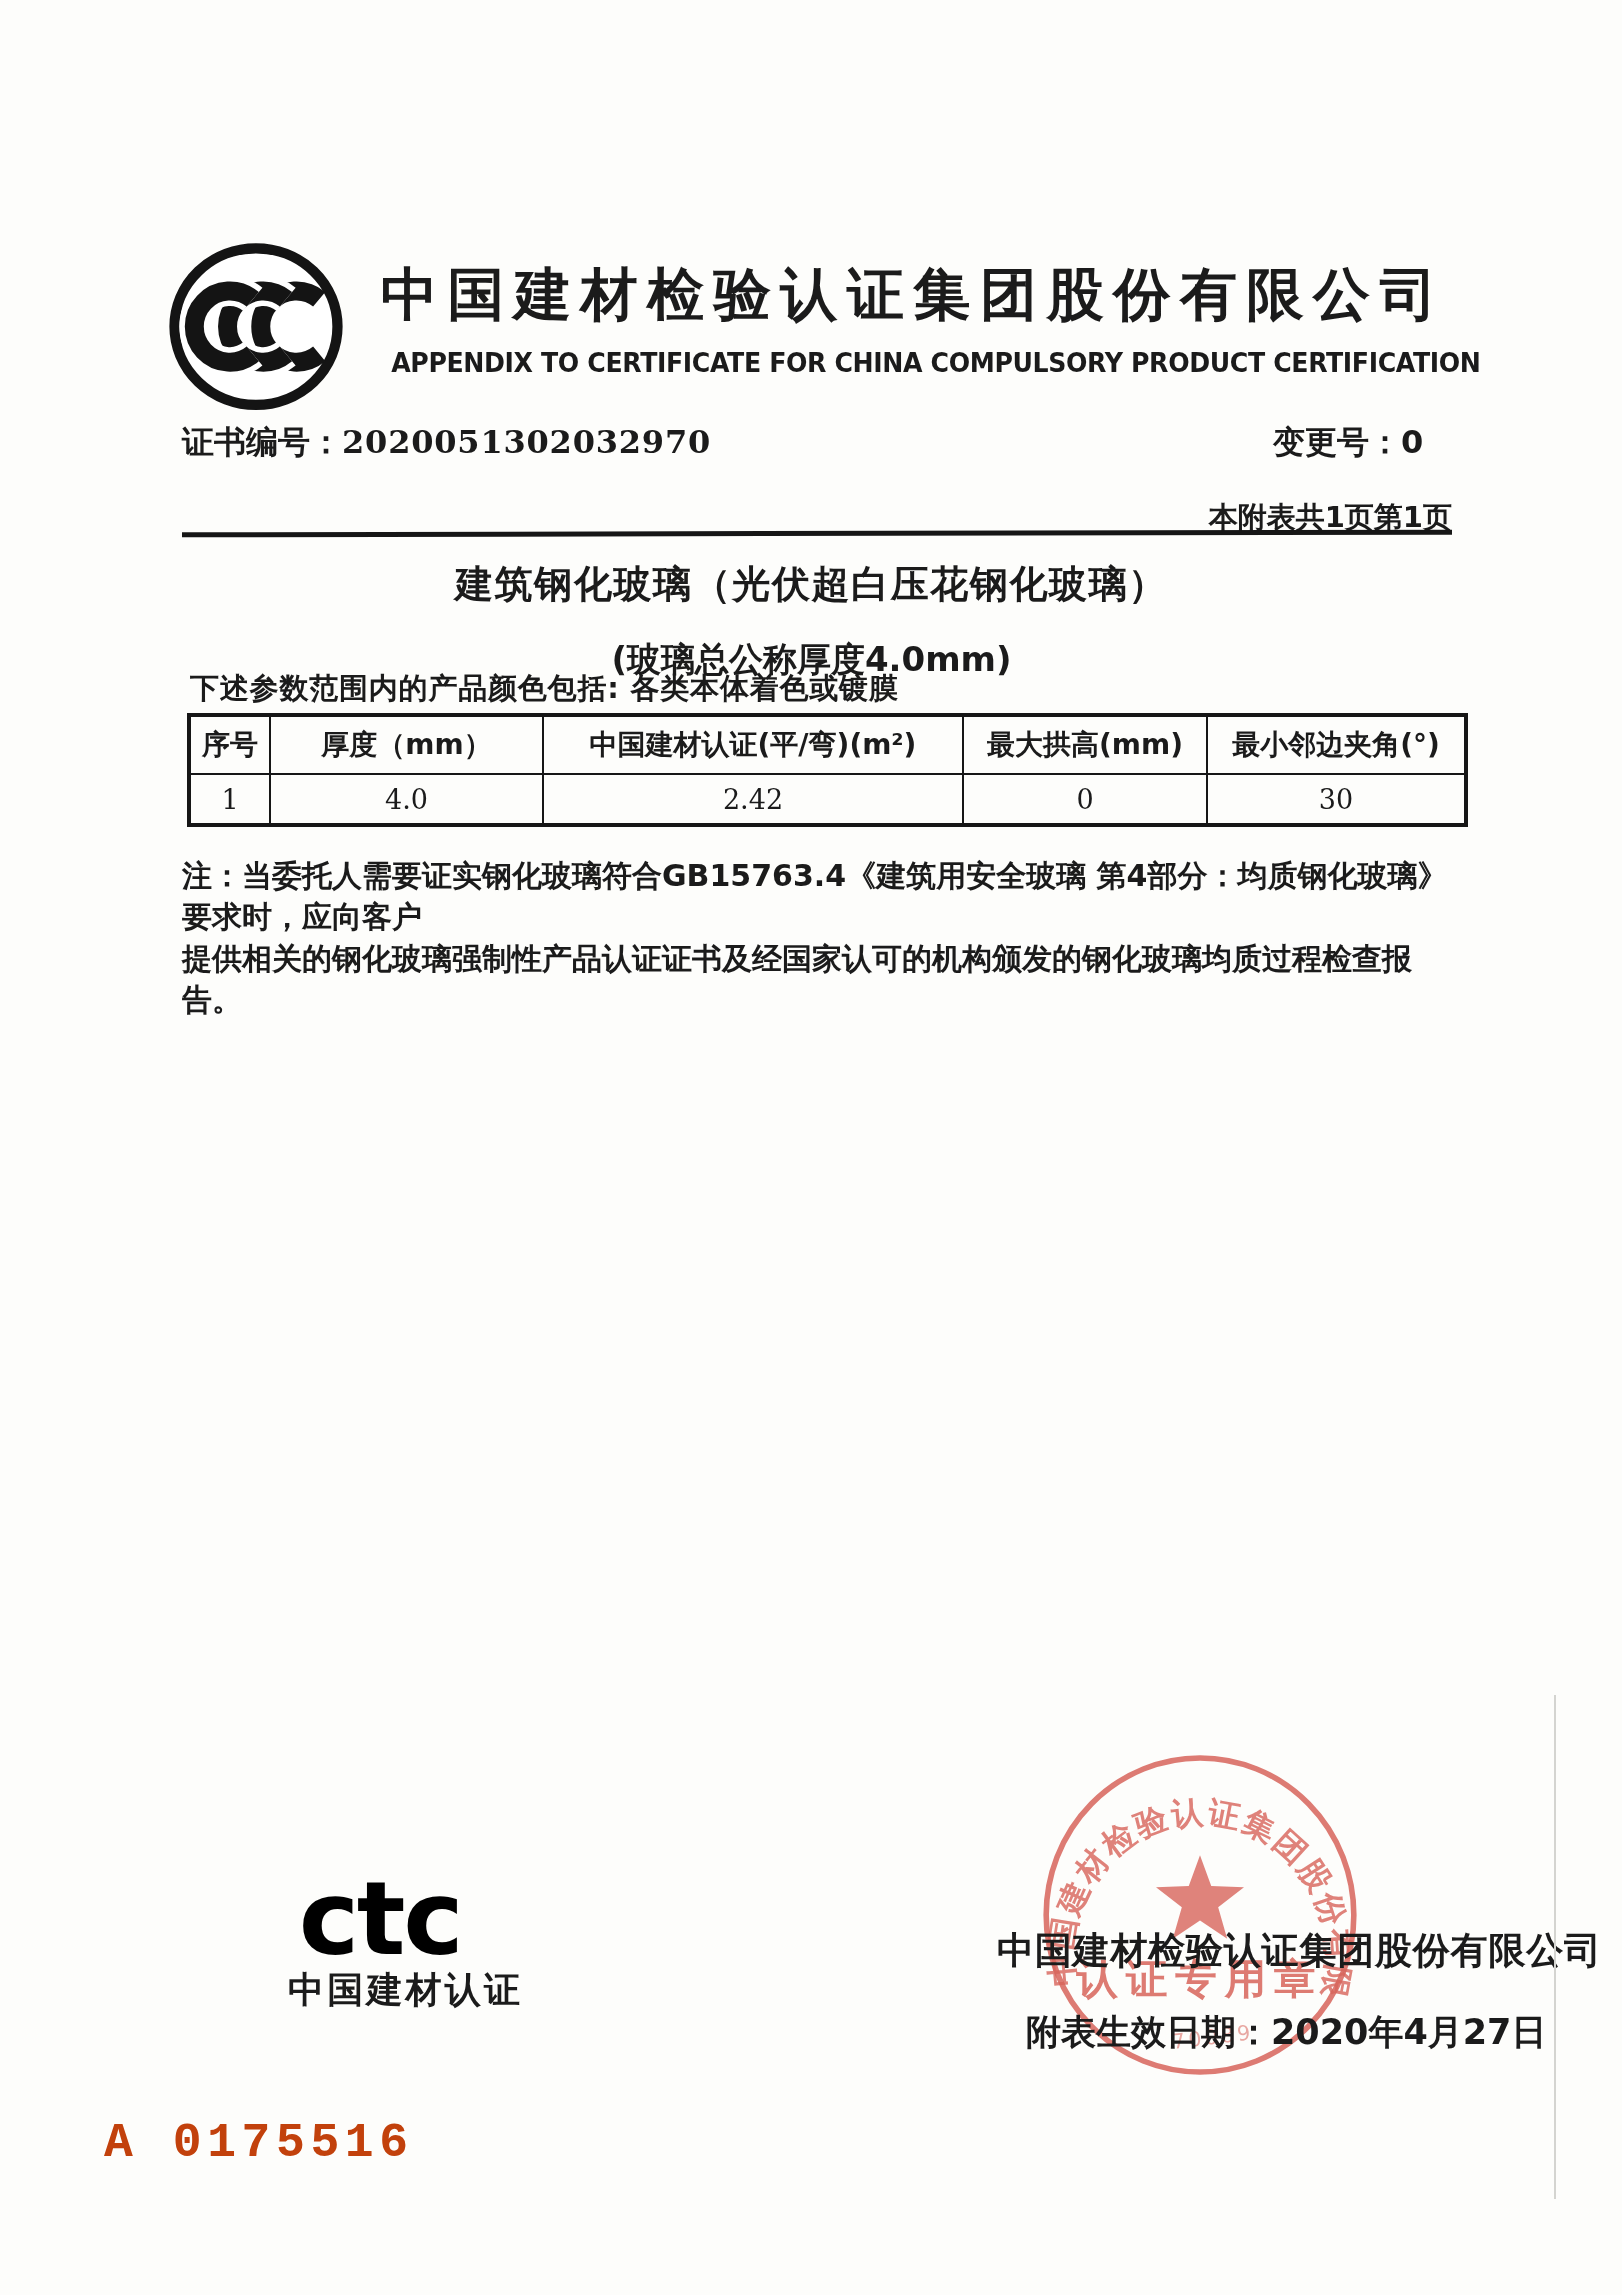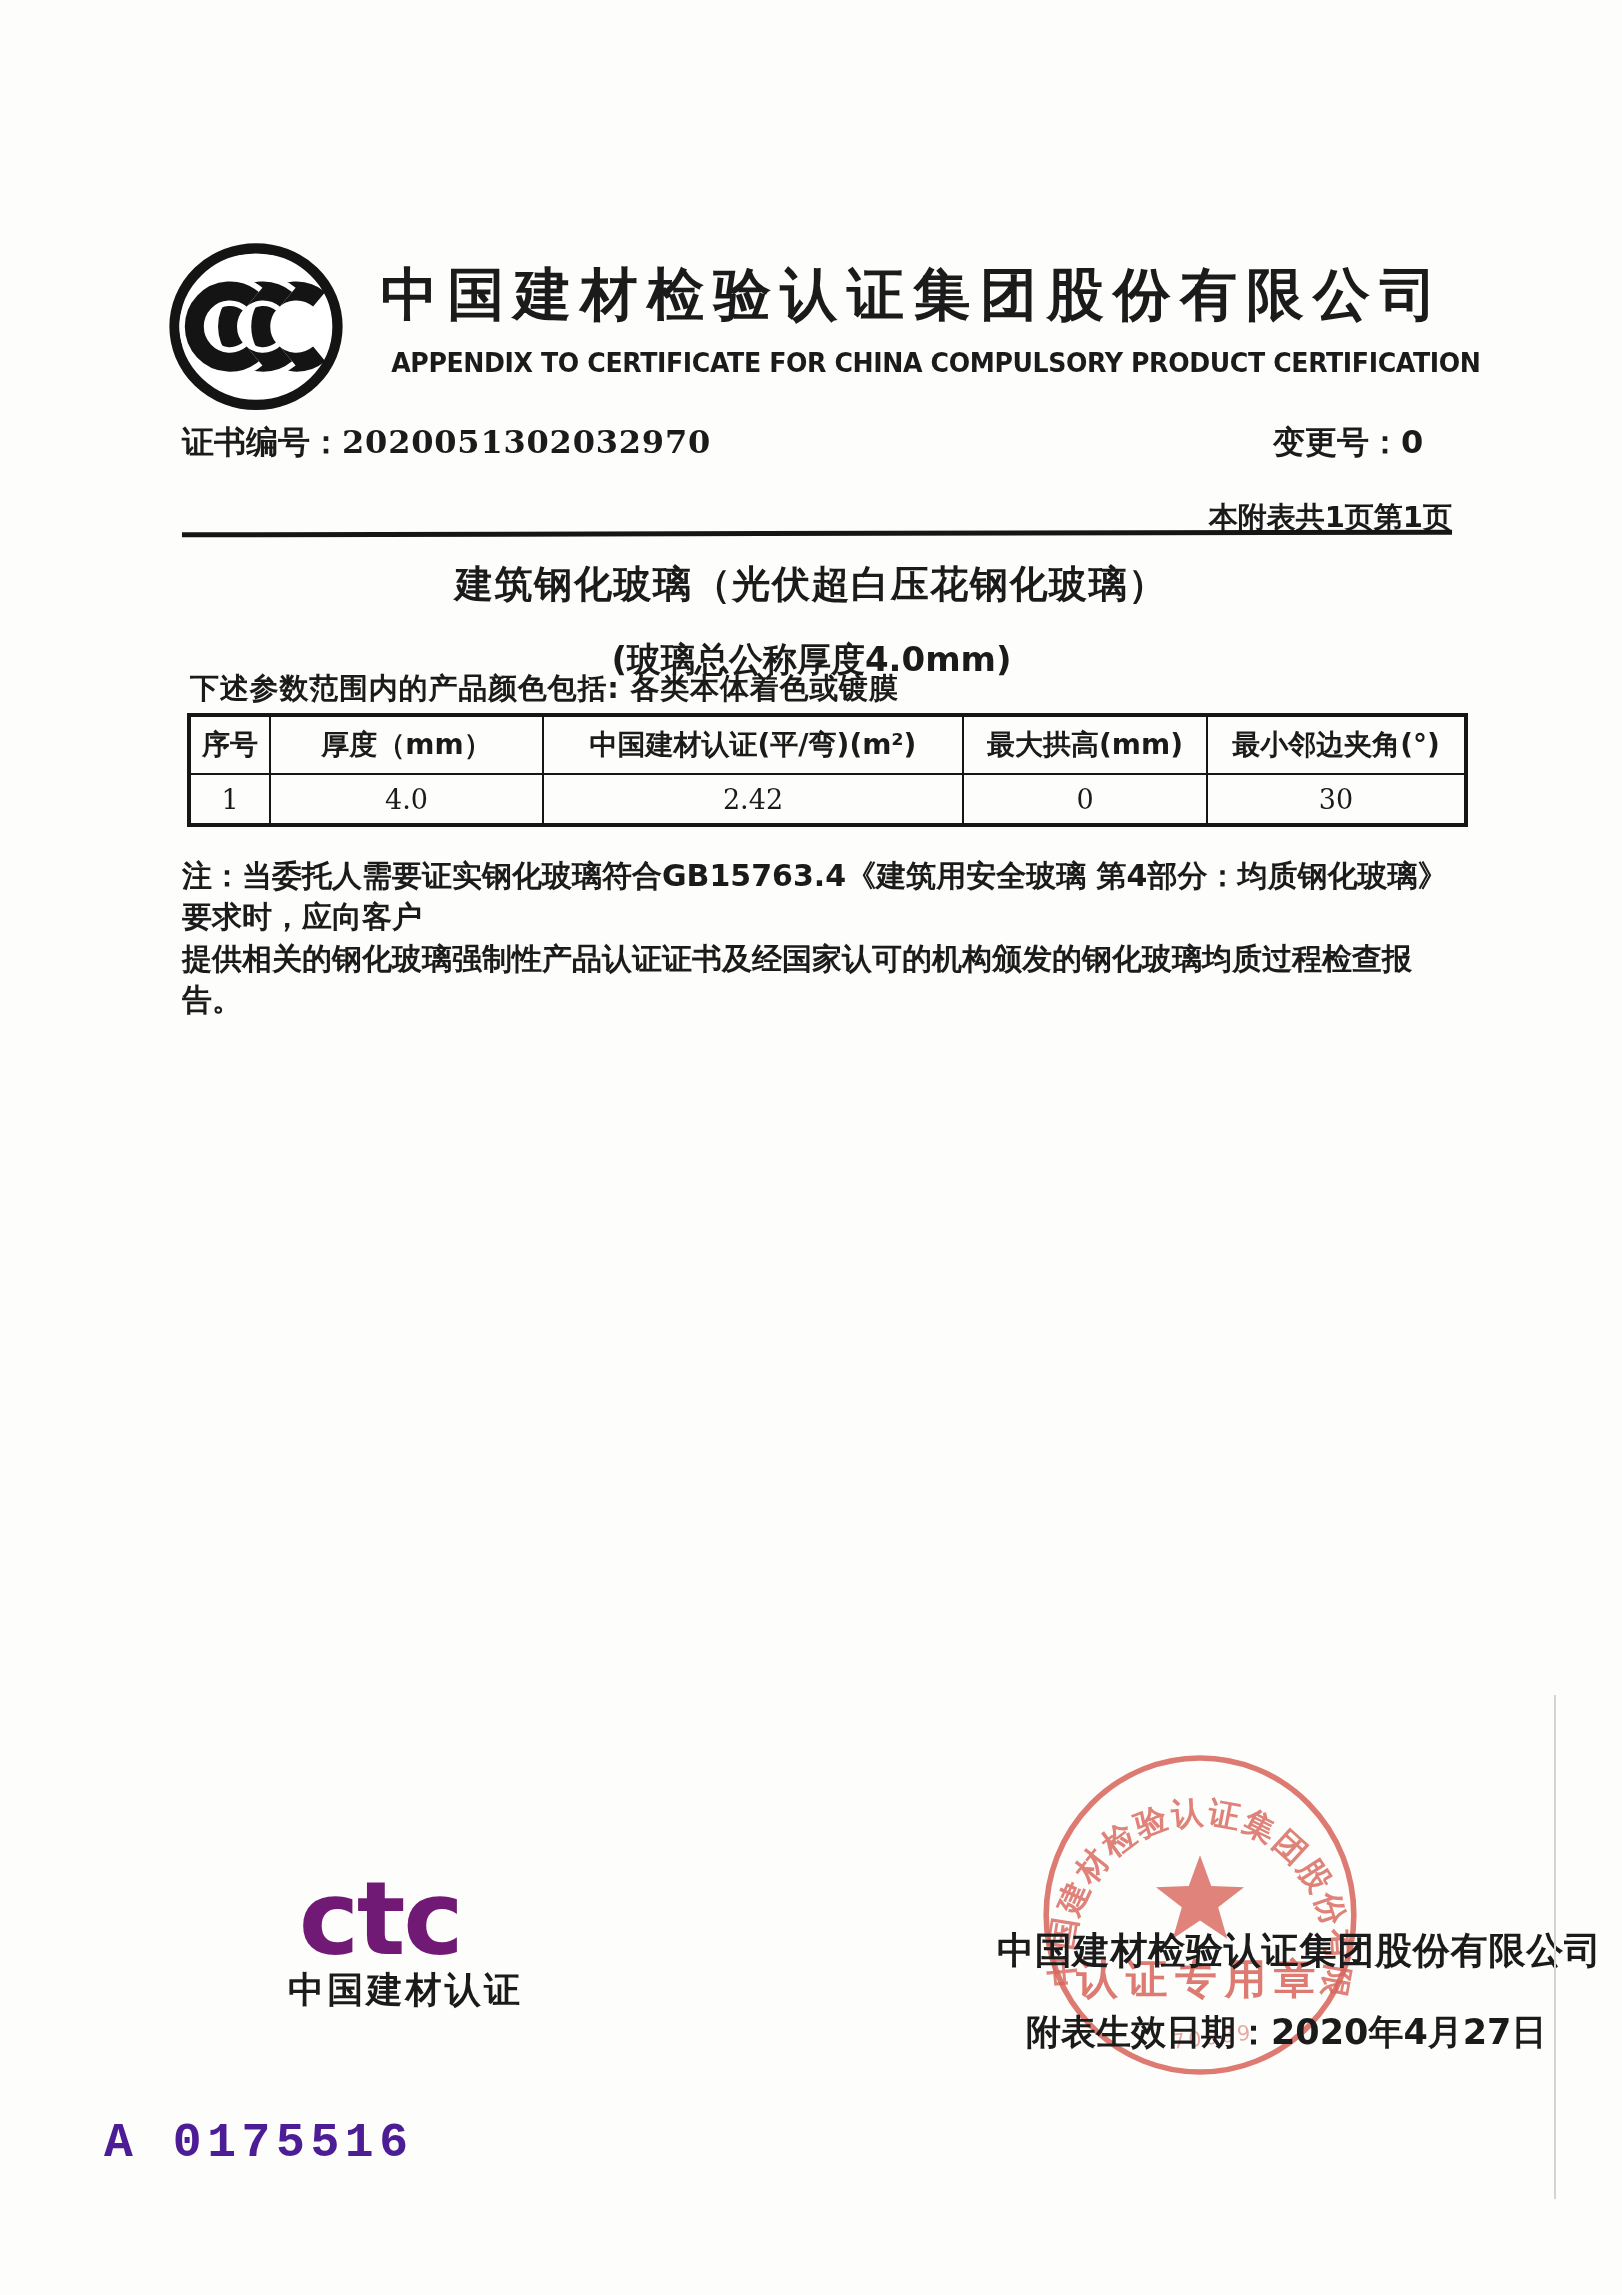--- a/index.html
+++ b/index.html
@@ -51,39 +51,39 @@
   }
   .spec-table th { height:59px; font-size:28px; font-weight:700; }
   .spec-table td { height:51px; font-size:27px; font-weight:500; font-family:"DejaVu Serif","Liberation Serif",serif; }
 
   
   .note { left:182px; top:855px; width:1277px; font-size:30px; font-weight:700; line-height:1.38; }
 
   
   .ctc-logo {
     left:292px; top:1859px; width:176px; text-align:center;
-    font-size:102px; font-weight:700; color:#701a75; letter-spacing:-2.4px;
+    font-size:102px; font-weight:700; color:#000000; letter-spacing:-2.4px;
     font-family:"DejaVu Sans","Liberation Sans",sans-serif;
   }
   .ctc-caption {
     left:263px; top:1966px; width:233px; text-align:left;
     font-size:36px; font-weight:600; letter-spacing:3.2px; white-space:nowrap;margin-left:25px;
   }
 
   .stamp { left:1039px; top:1752px; width:322px; height:326px; opacity:0.92; }
 
   .company-line {
     left:997px; top:1926px; font-size:37px; font-weight:700; letter-spacing:0.8px; white-space:nowrap;
   }
   .date-line {
     left:1026px; top:2009px; font-size:35px; font-weight:700; white-space:nowrap;
   }
 
   .serial {
-    left:104px; top:2116px; font-size:48px; font-weight:700; color:#4c1d95;
+    left:104px; top:2116px; font-size:48px; font-weight:700; color:#c2410c;
     font-family:"Liberation Mono","DejaVu Sans Mono",monospace; letter-spacing:5.6px; white-space:nowrap;
   }
 
   .scan-vline { left:1554px; top:1695px; width:1.6px; height:504px; background:#d4d4d0; }
 </style>
 </head>
 <body>
 
 <svg class="abs ccc-logo" viewBox="0 0 230 225" aria-hidden="true">
   <ellipse cx="115" cy="112" rx="103" ry="99" fill="#ffffff" stroke="#141414" stroke-width="13"></ellipse>

